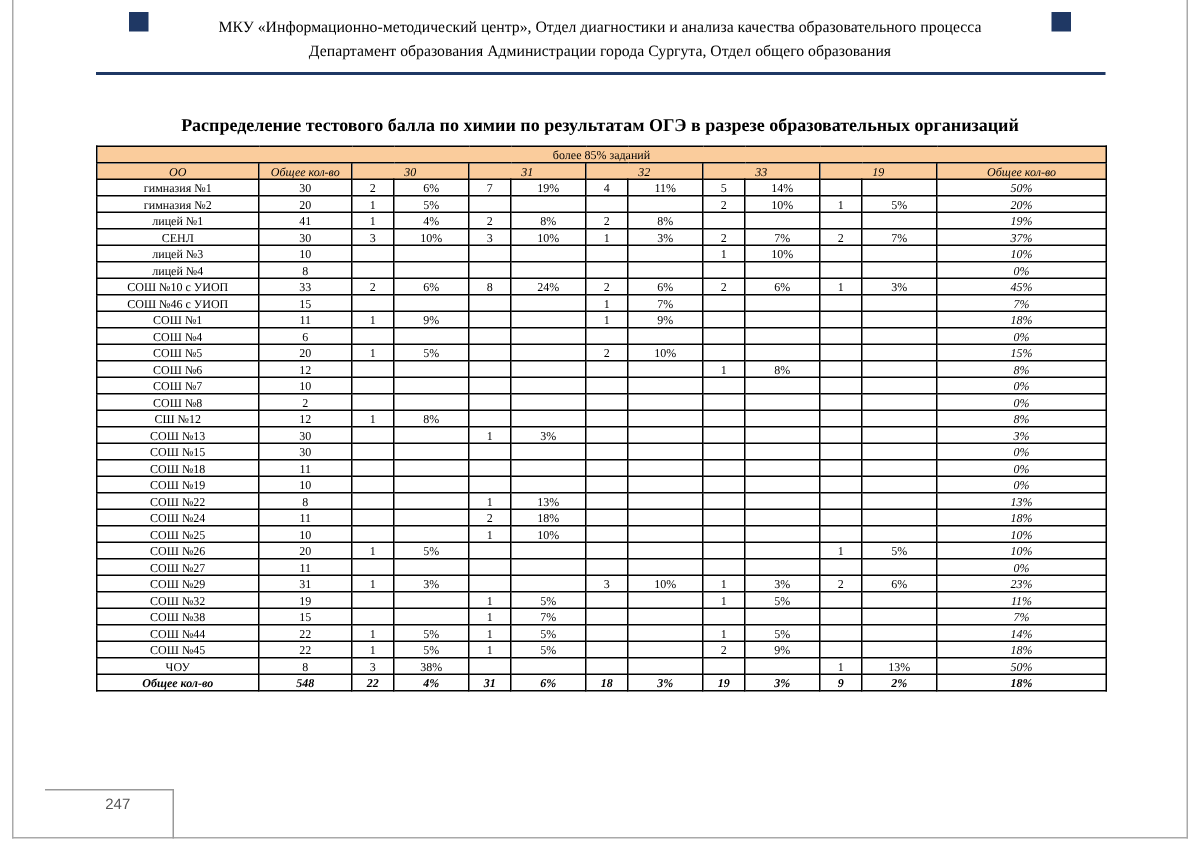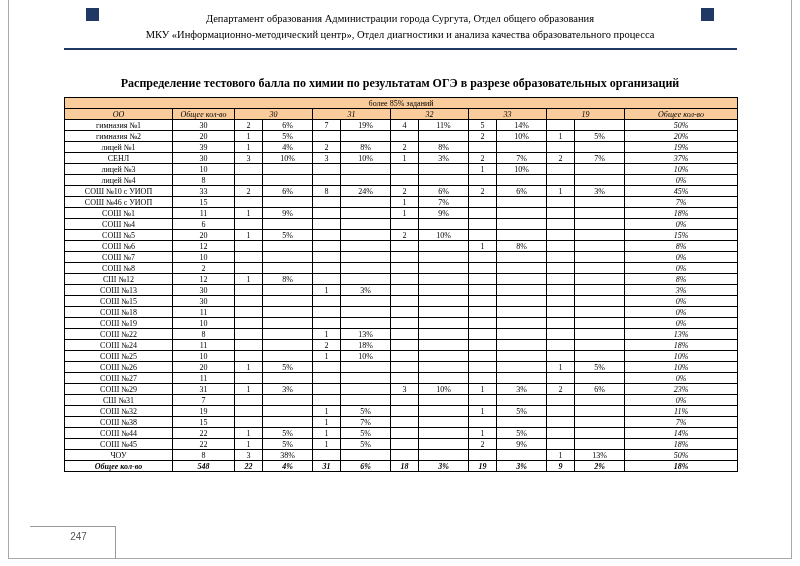--- a/index.html
+++ b/index.html
@@ -63,22 +63,22 @@
   }
 </style>
 </head>
 <body>
 
 <div class="page-border"></div>
 <div class="corner-sq left"></div>
 <div class="corner-sq right"></div>
 
 <div class="org-header">
+  <div>МКУ «Информационно-методический центр», Отдел диагностики и анализа качества образовательного процесса</div>
   <div>Департамент образования Администрации города Сургута, Отдел общего образования</div>
-  <div>МКУ «Информационно-методический центр», Отдел диагностики и анализа качества образовательного процесса</div>
 </div>
 <div class="header-rule"></div>
 
 <div class="doc-title">Распределение тестового балла по химии  по результатам ОГЭ в разрезе образовательных организаций</div>
 
 <table class="data-table">
   <colgroup>
     <col style="width:108px">
     <col style="width:62px">
     <col style="width:28px">
@@ -134,21 +134,21 @@
         <td></td>
         <td></td>
         <td>2</td>
         <td>10%</td>
         <td>1</td>
         <td>5%</td>
         <td>20%</td>
       </tr>
       <tr>
         <td>лицей №1</td>
-        <td>39</td>
+        <td>41</td>
         <td>1</td>
         <td>4%</td>
         <td>2</td>
         <td>8%</td>
         <td>2</td>
         <td>8%</td>
         <td></td>
         <td></td>
         <td></td>
         <td></td>
@@ -476,35 +476,20 @@
         <td>3%</td>
         <td></td>
         <td></td>
         <td>3</td>
         <td>10%</td>
         <td>1</td>
         <td>3%</td>
         <td>2</td>
         <td>6%</td>
         <td>23%</td>
-      </tr>
-      <tr>
-        <td>СШ №31</td>
-        <td>7</td>
-        <td></td>
-        <td></td>
-        <td></td>
-        <td></td>
-        <td></td>
-        <td></td>
-        <td></td>
-        <td></td>
-        <td></td>
-        <td></td>
-        <td>0%</td>
       </tr>
       <tr>
         <td>СОШ №32</td>
         <td>19</td>
         <td></td>
         <td></td>
         <td>1</td>
         <td>5%</td>
         <td></td>
         <td></td>

